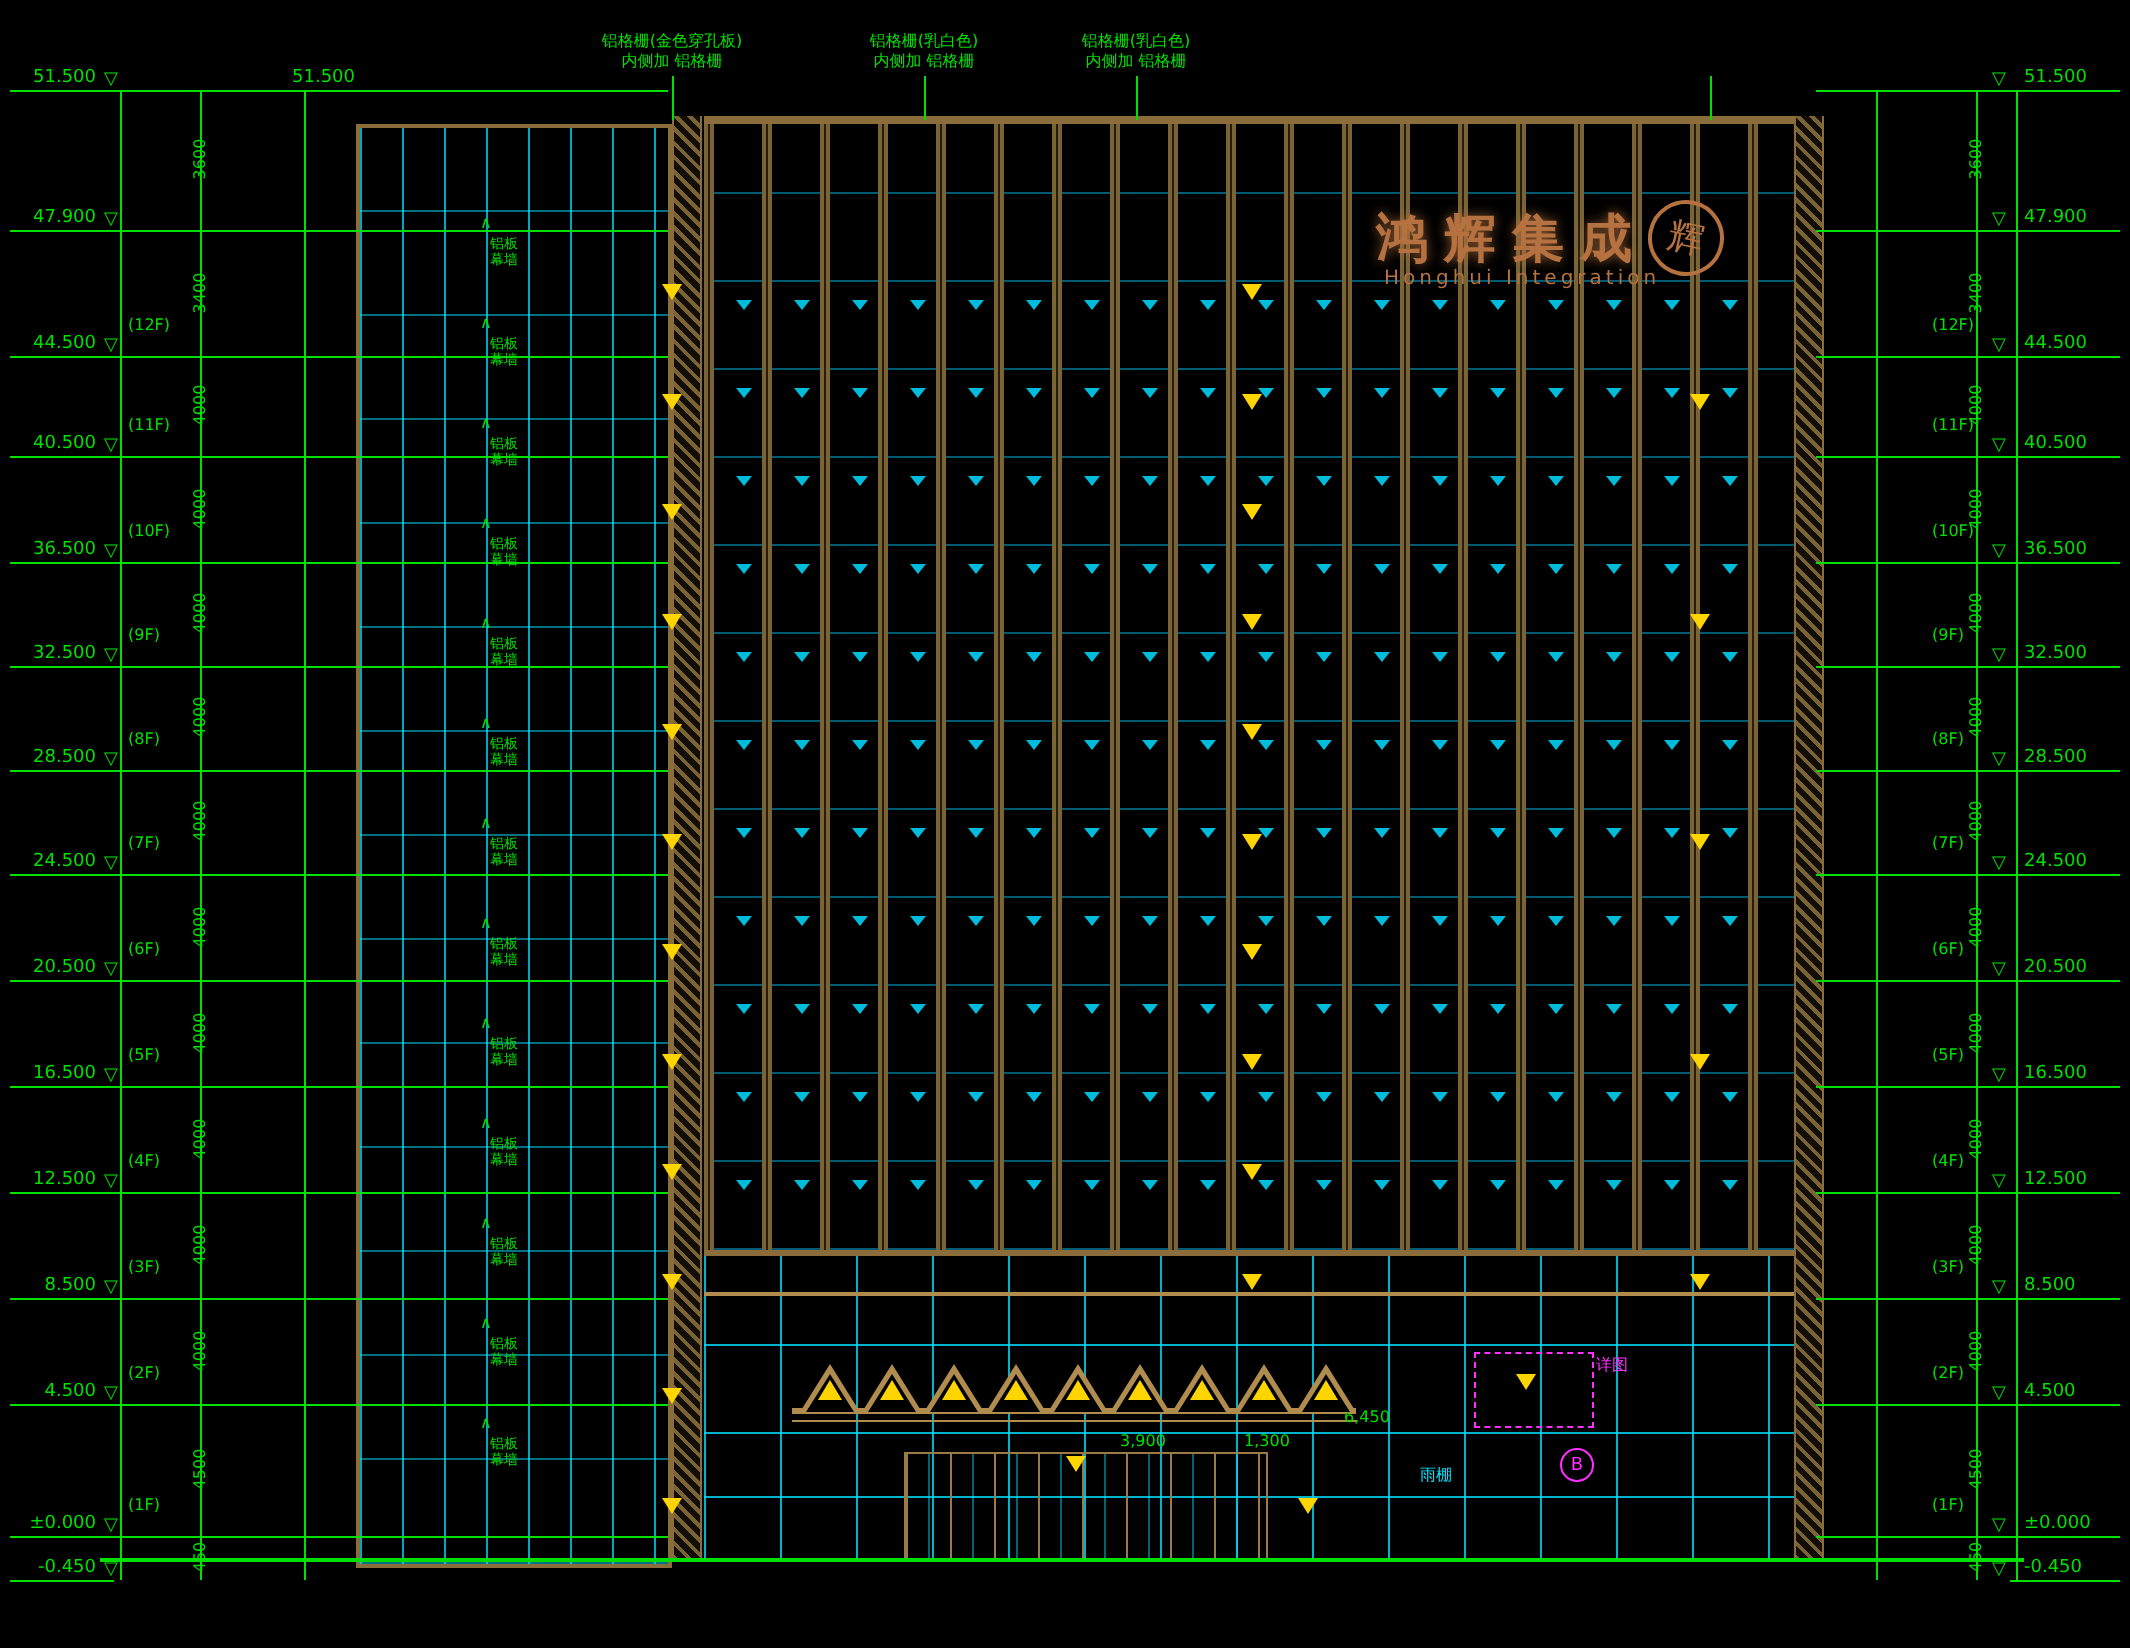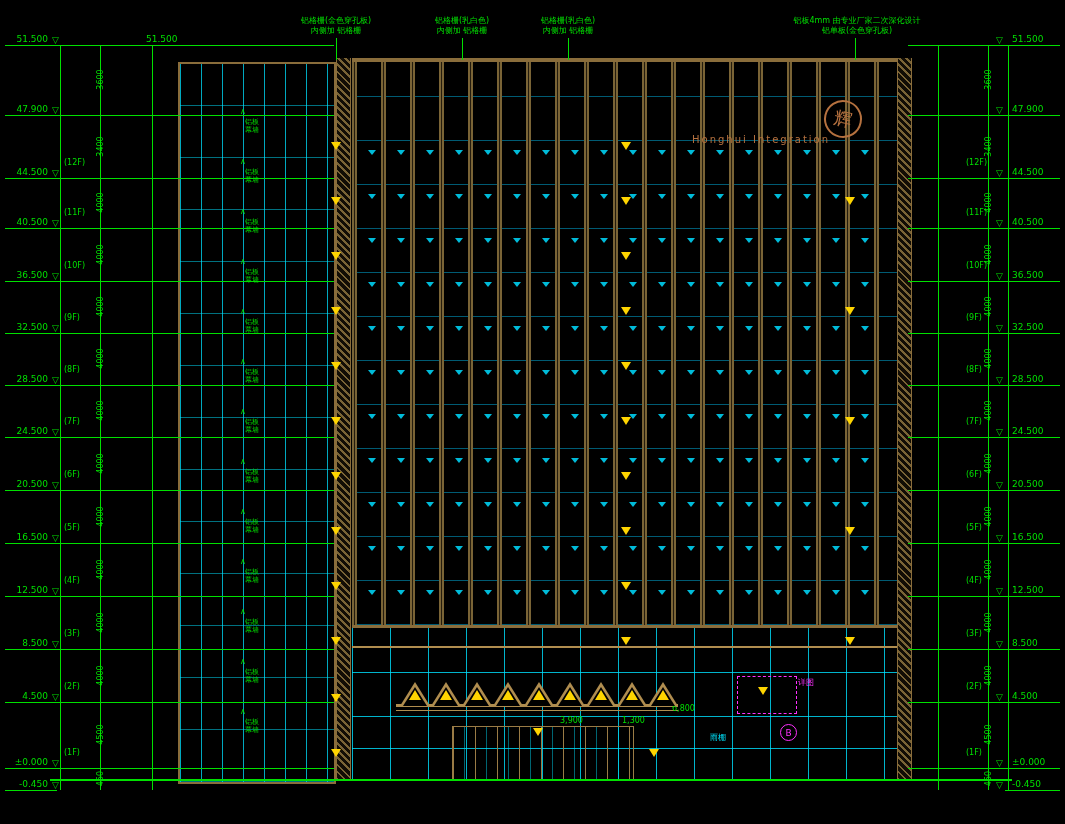--- a/index.html
+++ b/index.html
@@ -86,49 +86,46 @@
     <div class="sf-h" style="top:120px"></div>
   </div>
 
   <div class="beam" style="left:396px;top:704px;width:282px;height:3px"></div>
   <div class="beam" style="left:396px;top:710px;width:282px;height:1px"></div>
 
   <div class="doors"></div>
 
   <div class="ground"></div>
 
+  <div class="logo-cn">鸿辉集成</div>
   <div class="logo-en">Honghui Integration</div>
   <div class="emblem">辉</div>
 
   <div class="toplab" style="left:276px;top:16px;width:120px">
     <div>铝格栅(金色穿孔板)</div>
     <div>内侧加 铝格栅</div>
   </div>
   <div class="toplab" style="left:402px;top:16px;width:120px">
     <div>铝格栅(乳白色)</div>
     <div>内侧加 铝格栅</div>
   </div>
   <div class="toplab" style="left:508px;top:16px;width:120px">
     <div>铝格栅(乳白色)</div>
     <div>内侧加 铝格栅</div>
   </div>
-  <div class="toplab" style="left:762px;top:16px;width:190px">
-    <div>铝板4mm 由专业厂家二次深化设计</div>
-    <div>铝单板(金色穿孔板)</div>
-  </div>
   <div class="vline" style="left:336px;top:38px;height:22px"></div>
   <div class="vline" style="left:462px;top:38px;height:22px"></div>
   <div class="vline" style="left:568px;top:38px;height:22px"></div>
   <div class="vline" style="left:855px;top:38px;height:22px"></div>
 
   <div class="lvval" style="left:146px;top:34px">51.500</div>
 
   <div class="dimtxt" style="left:560px;top:716px">3,900</div>
   <div class="dimtxt" style="left:622px;top:716px">1,300</div>
-  <div class="dimtxt" style="left:672px;top:704px">6,800</div>
+  <div class="dimtxt" style="left:672px;top:704px">6,450</div>
   <div class="cyantxt" style="left:710px;top:732px">雨棚</div>
 
   <div class="detailbox">
     <div class="ytri" style="left:20px;top:10px"></div>
   </div>
   <div class="detaillbl" style="left:798px;top:678px">详图</div>
   <div class="circleB">B</div>
 
 <div class="hline" style="left: 5px; top: 45px; width: 329px;"></div>
     <div class="hline" style="left: 908px; top: 45px; width: 152px;"></div>

